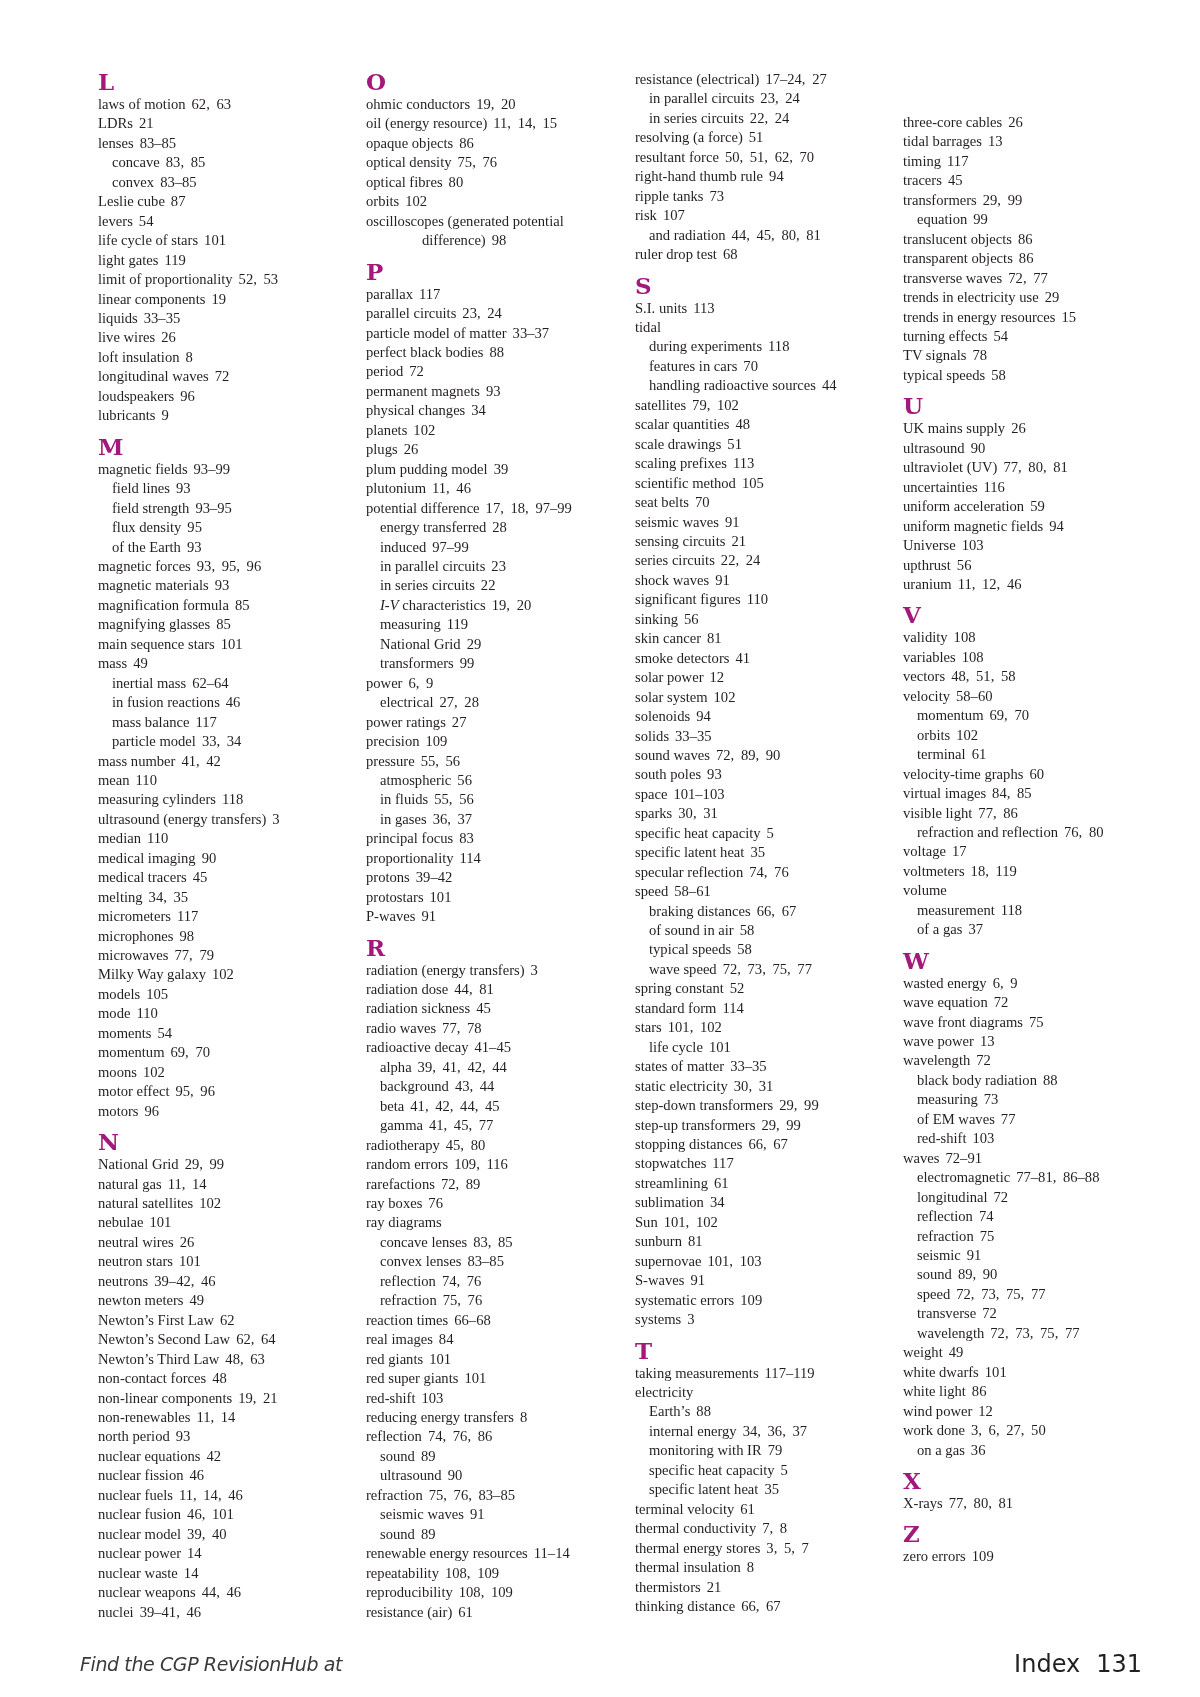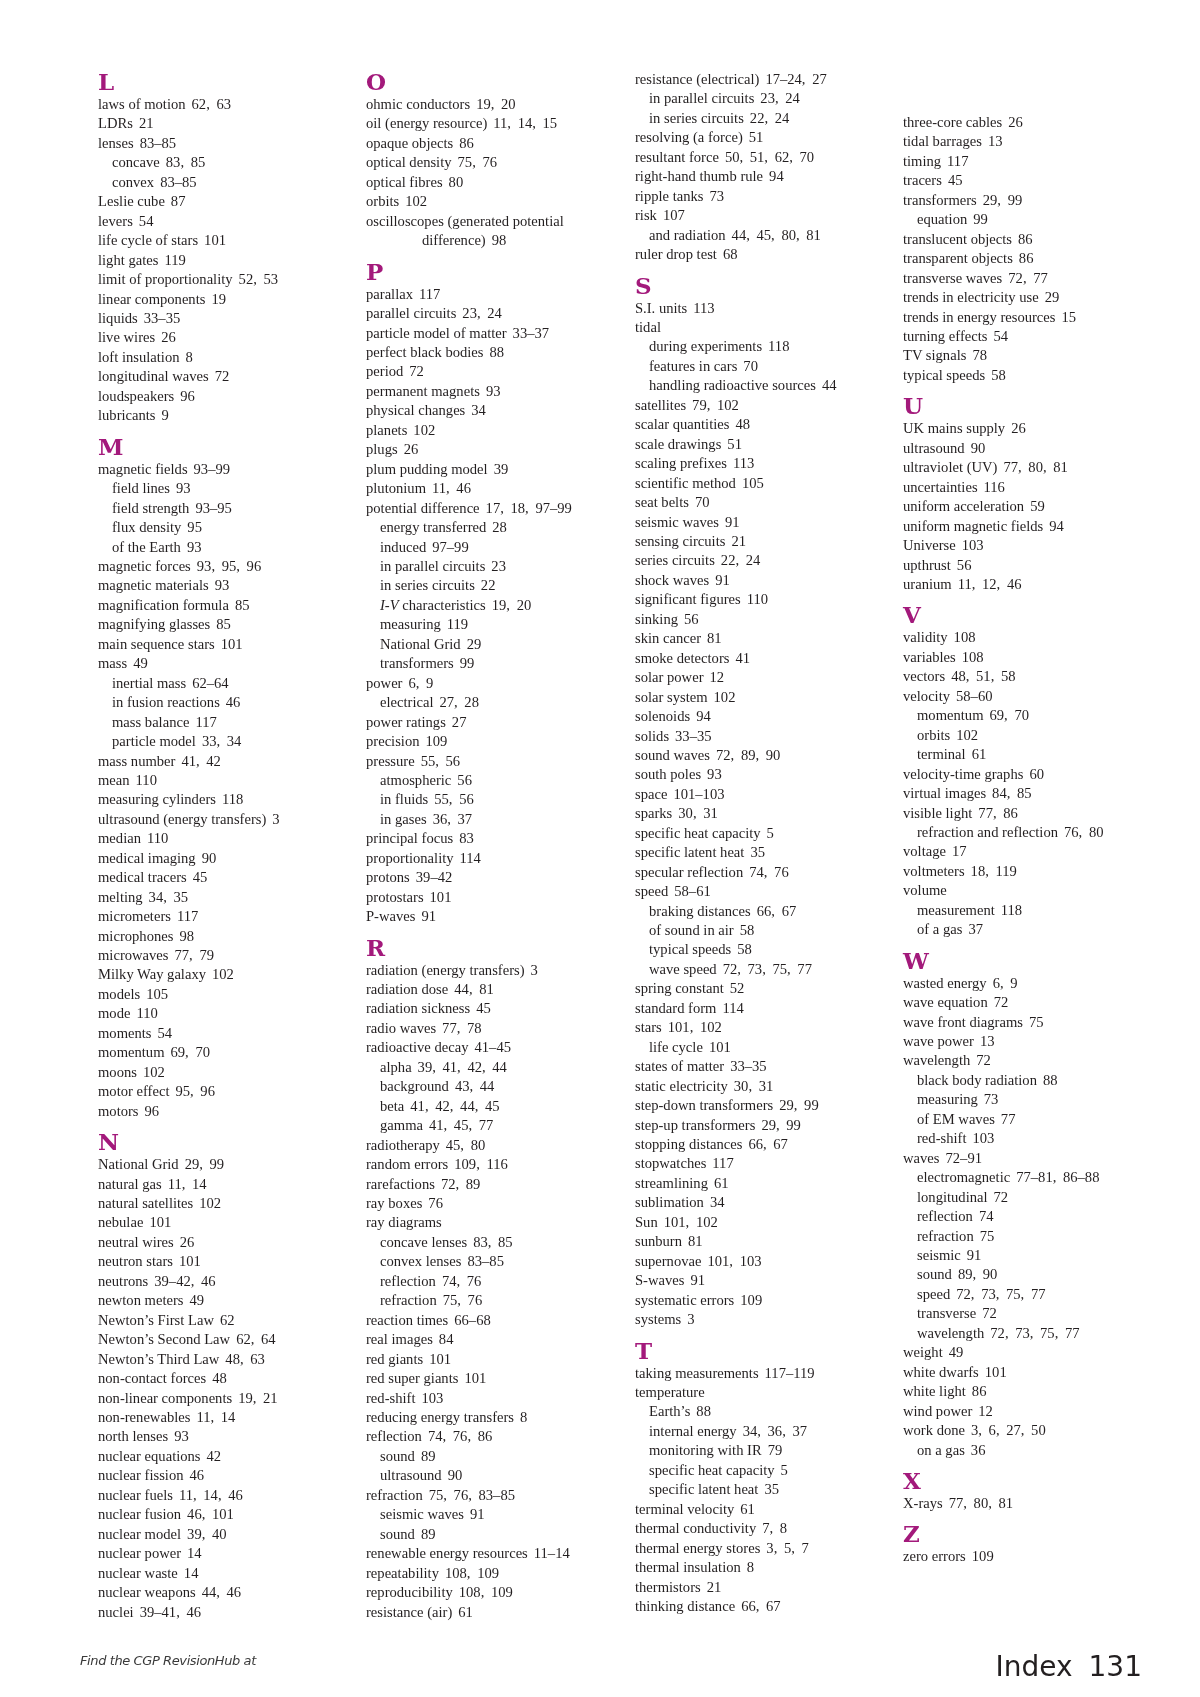--- a/index.html
+++ b/index.html
@@ -12,23 +12,23 @@
   .col3 { left: 635px; }
   .col4 { left: 903px; margin-top: 43px; }
   .row { font-size: 14.6px; line-height: 19.45px; white-space: nowrap; }
   .row.sub { padding-left: 14px; }
   .row.cont { padding-left: 56px; }
   .row .pages { margin-left: 6px; word-spacing: 3px; }
   .letter { color: #a3197b; font-family: "DejaVu Serif", serif; font-weight: bold;
             font-size: 23px; line-height: 24px; margin-top: 9px; margin-bottom: 1px; }
   .letter.first { margin-top: 0; }
   .footer-left { position: absolute; left: 80px; top: 1653px; font-family: "DejaVu Sans", sans-serif;
-                 font-style: italic; font-size: 13px; color: #3a3a3a; letter-spacing: -0.4px; }
+                 font-style: italic; font-size: 19px; color: #3a3a3a; letter-spacing: -0.4px; }
   .footer-right { position: absolute; right: 58px; top: 1650px; font-family: "DejaVu Sans", sans-serif;
-                  font-size: 28px; color: #231f20; }
+                  font-size: 24px; color: #231f20; }
   .footer-right .num { margin-left: 16px; }
   i.it { }
 </style>
 </head>
 <body>
 
 <div class="page">
   <div class="col col1">
       <div class="letter first">L</div>
       <div class="row"><span>laws of motion</span><span class="pages">62,  63</span></div>
@@ -91,21 +91,21 @@
       <div class="row"><span>neutral wires</span><span class="pages">26</span></div>
       <div class="row"><span>neutron stars</span><span class="pages">101</span></div>
       <div class="row"><span>neutrons</span><span class="pages">39–42,  46</span></div>
       <div class="row"><span>newton meters</span><span class="pages">49</span></div>
       <div class="row"><span>Newton’s First Law</span><span class="pages">62</span></div>
       <div class="row"><span>Newton’s Second Law</span><span class="pages">62,  64</span></div>
       <div class="row"><span>Newton’s Third Law</span><span class="pages">48,  63</span></div>
       <div class="row"><span>non-contact forces</span><span class="pages">48</span></div>
       <div class="row"><span>non-linear components</span><span class="pages">19,  21</span></div>
       <div class="row"><span>non-renewables</span><span class="pages">11,  14</span></div>
-      <div class="row"><span>north lenses</span><span class="pages">93</span></div>
+      <div class="row"><span>north period</span><span class="pages">93</span></div>
       <div class="row"><span>nuclear equations</span><span class="pages">42</span></div>
       <div class="row"><span>nuclear fission</span><span class="pages">46</span></div>
       <div class="row"><span>nuclear fuels</span><span class="pages">11,  14,  46</span></div>
       <div class="row"><span>nuclear fusion</span><span class="pages">46,  101</span></div>
       <div class="row"><span>nuclear model</span><span class="pages">39,  40</span></div>
       <div class="row"><span>nuclear power</span><span class="pages">14</span></div>
       <div class="row"><span>nuclear waste</span><span class="pages">14</span></div>
       <div class="row"><span>nuclear weapons</span><span class="pages">44,  46</span></div>
       <div class="row"><span>nuclei</span><span class="pages">39–41,  46</span></div>
     </div>
@@ -249,21 +249,21 @@
       <div class="row"><span>streamlining</span><span class="pages">61</span></div>
       <div class="row"><span>sublimation</span><span class="pages">34</span></div>
       <div class="row"><span>Sun</span><span class="pages">101,  102</span></div>
       <div class="row"><span>sunburn</span><span class="pages">81</span></div>
       <div class="row"><span>supernovae</span><span class="pages">101,  103</span></div>
       <div class="row"><span>S-waves</span><span class="pages">91</span></div>
       <div class="row"><span>systematic errors</span><span class="pages">109</span></div>
       <div class="row"><span>systems</span><span class="pages">3</span></div>
       <div class="letter">T</div>
       <div class="row"><span>taking measurements</span><span class="pages">117–119</span></div>
-      <div class="row"><span>temperature</span></div>
+      <div class="row"><span>electricity</span></div>
       <div class="row sub"><span>Earth’s</span><span class="pages">88</span></div>
       <div class="row sub"><span>internal energy</span><span class="pages">34,  36,  37</span></div>
       <div class="row sub"><span>monitoring with IR</span><span class="pages">79</span></div>
       <div class="row sub"><span>specific heat capacity</span><span class="pages">5</span></div>
       <div class="row sub"><span>specific latent heat</span><span class="pages">35</span></div>
       <div class="row"><span>terminal velocity</span><span class="pages">61</span></div>
       <div class="row"><span>thermal conductivity</span><span class="pages">7,  8</span></div>
       <div class="row"><span>thermal energy stores</span><span class="pages">3,  5,  7</span></div>
       <div class="row"><span>thermal insulation</span><span class="pages">8</span></div>
       <div class="row"><span>thermistors</span><span class="pages">21</span></div>

